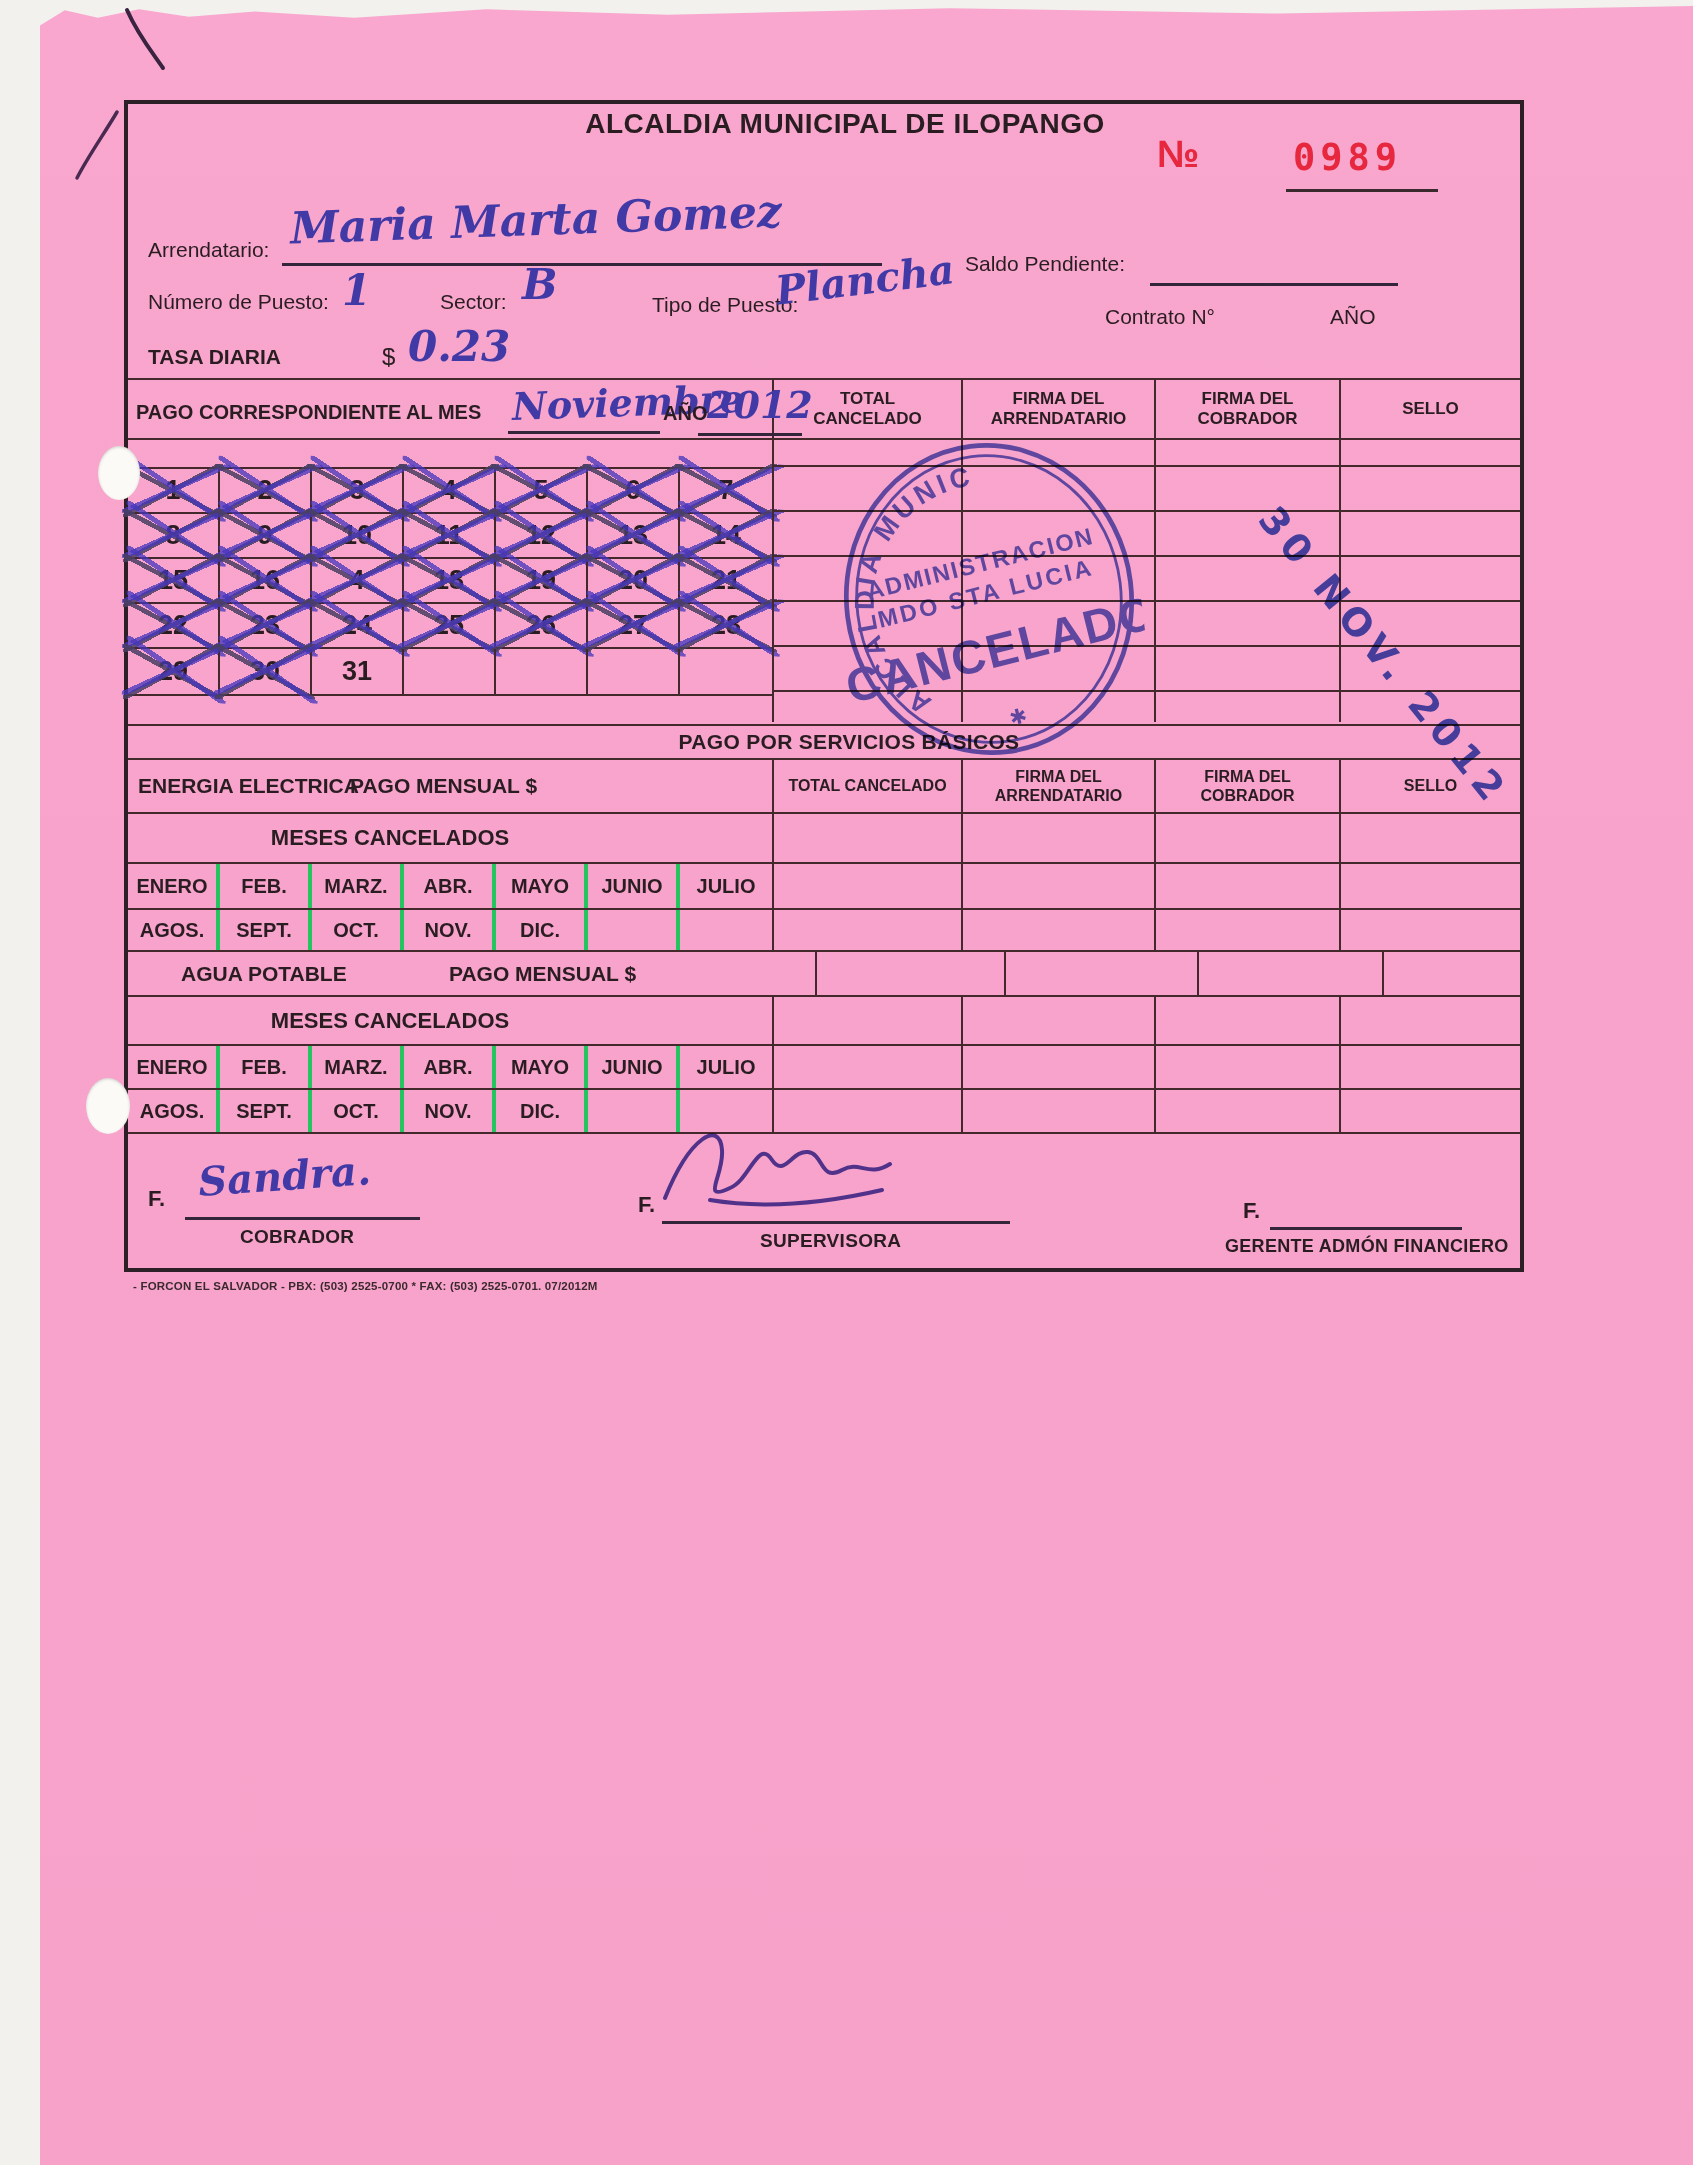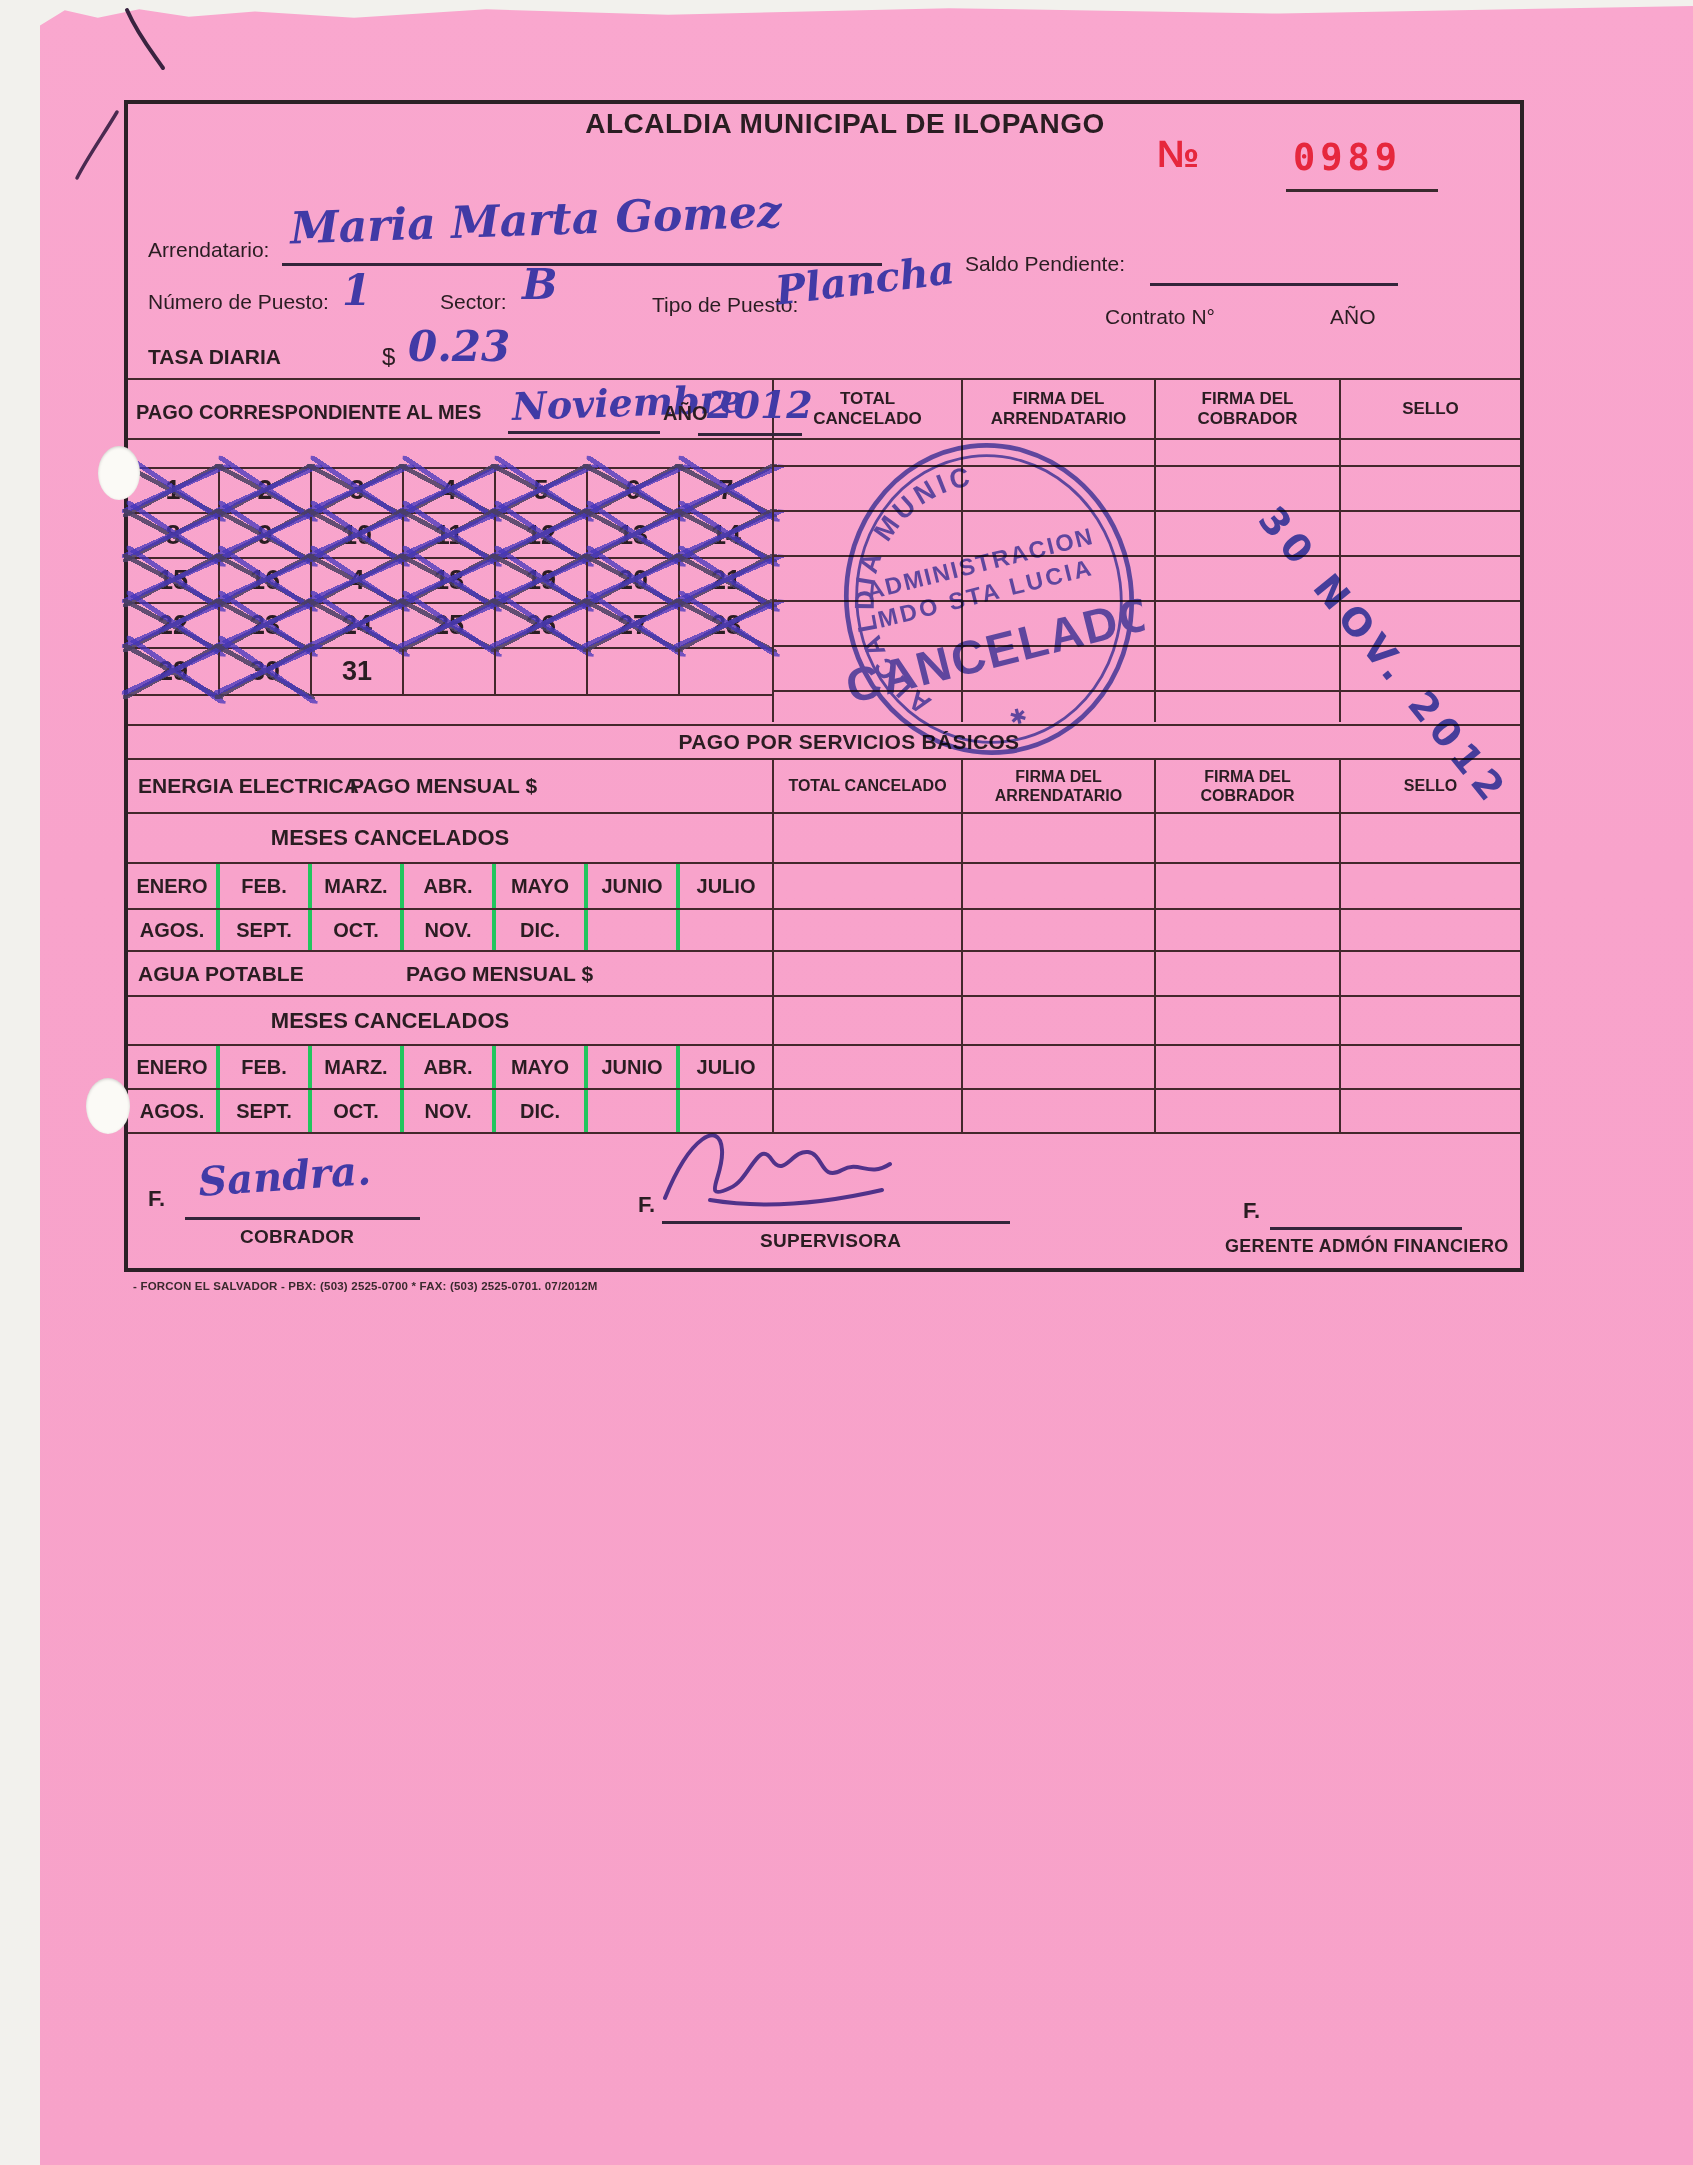--- a/index.html
+++ b/index.html
@@ -253,21 +253,21 @@
           <div class="mcell">NOV.</div>
           <div class="mcell">DIC.</div>
           <div class="mcell"></div>
           <div class="mcell"></div>
         </div>
       <div class="scell w1"></div>
       <div class="scell w2"></div>
       <div class="scell w3"></div>
       <div class="scell w4"></div>
     </div>
-    <div class="srow" style="height:45px;">
+    <div class="srow" style="height:45px;padding-left:43px;">
       <div class="sleft">
         <span class="blabel" style="left:10px;top:10px;position:absolute;">AGUA POTABLE</span>
         <span class="blabel" style="left:278px;top:10px;position:absolute;">PAGO MENSUAL $</span>
       </div>
       <div class="scell w1"></div>
       <div class="scell w2"></div>
       <div class="scell w3"></div>
       <div class="scell w4"></div>
     </div>
     <div class="srow" style="height:49px;">

